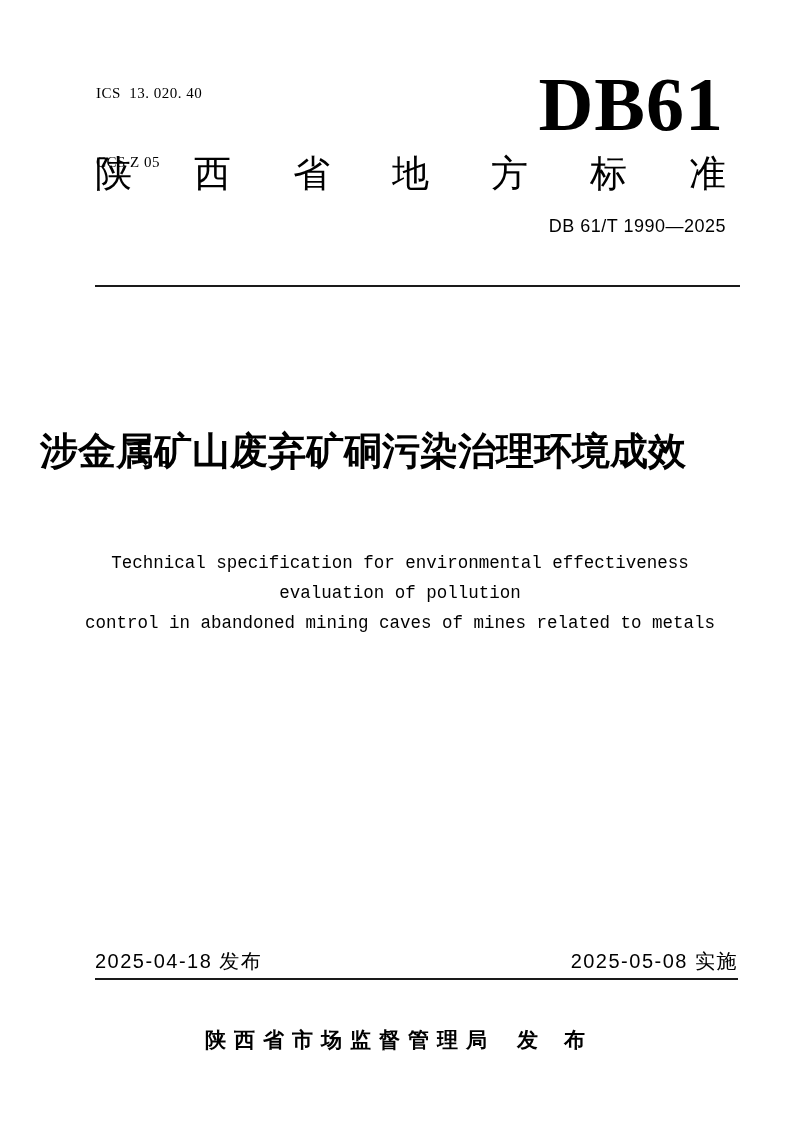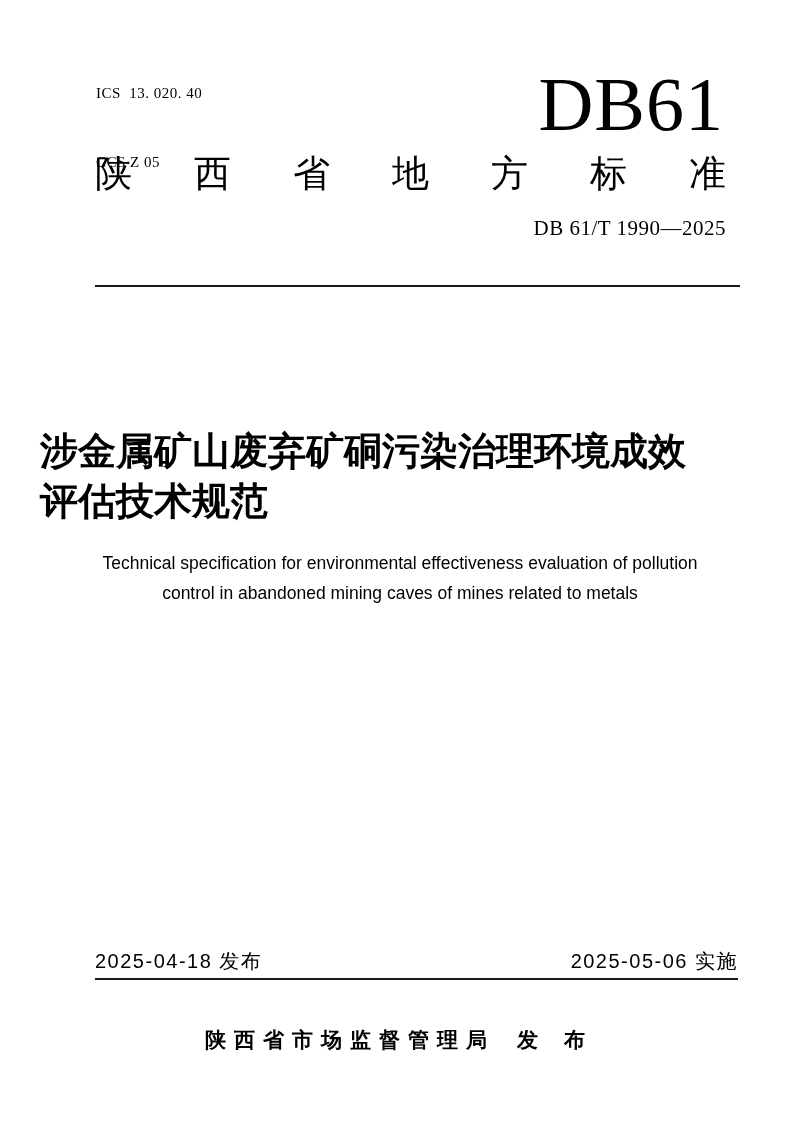--- a/index.html
+++ b/index.html
@@ -28,21 +28,21 @@
     letter-spacing: 0.5px;
     white-space: pre;
   }
 
   
   .db-logo {
     position: absolute;
     top: 66px;
     right: 76px;
     font-family: "Liberation Serif", serif;
-    font-weight: 400;
+    font-weight: 700;
     font-size: 76px;
     line-height: 1;
     letter-spacing: 1px;
   }
 
   
   .standard-type {
     position: absolute;
     left: 95px;
     right: 74px;
@@ -54,22 +54,22 @@
   .justify-chars {
     display: flex;
     justify-content: space-between;
   }
 
   
   .standard-number {
     position: absolute;
     right: 74px;
     top: 216px;
-    font-family: Liberation Serif, serif;
-    font-size: 21px;
+    font-family: Liberation Sans, sans-serif;
+    font-size: 18px;
     letter-spacing: 0.5px;
   }
 
   .header-rule {
     position: absolute;
     left: 95px;
     right: 60px;
     top: 285px;
     height: 2px;
     background: #1a1a1a;
@@ -87,21 +87,21 @@
     line-height: 50px;
   }
 
   
   .doc-title-en {
     position: absolute;
     left: 60px;
     right: 60px;
     top: 548px;
     text-align: center;
-    font-family: Liberation Sans, sans-serif;
+    font-family: Liberation Mono, monospace;
     font-size: 17.5px;
     line-height: 30px;
   }
 
   
   .dates-row {
     position: absolute;
     left: 95px;
     right: 62px;
     top: 948px;
@@ -162,31 +162,30 @@
       <span>标</span>
       <span>准</span>
     </div>
 
   <div class="standard-number">DB 61/T 1990—2025</div>
 
   <div class="header-rule"></div>
 
   <div class="doc-title">
     <div>涉金属矿山废弃矿硐污染治理环境成效</div>
-    <div>评估技术规范</div>
   </div>
 
   <div class="doc-title-en">
     <div>Technical specification for environmental effectiveness evaluation of pollution</div>
     <div>control in abandoned mining caves of mines related to metals</div>
   </div>
 
   <div class="dates-row">
     <span>2025-04-18 发布</span>
-    <span>2025-05-06 实施</span>
+    <span>2025-05-08 实施</span>
   </div>
 
   <div class="footer-rule"></div>
 
   <div class="publisher-row">
     <span class="publisher-name">陕西省市场监督管理局</span>
     <span class="publish-label">发 布</span>
   </div>
 
 </div>

